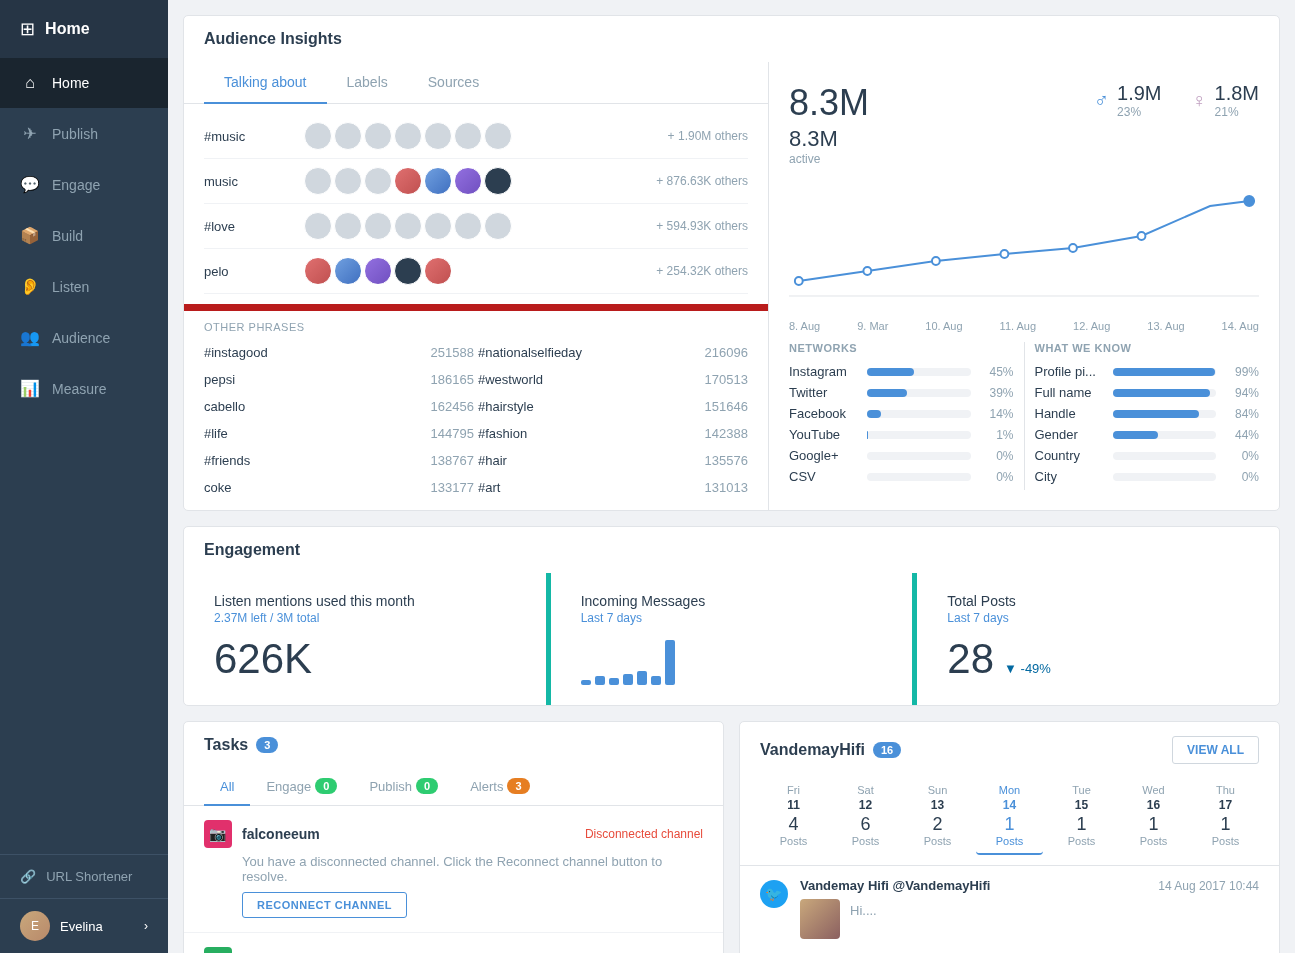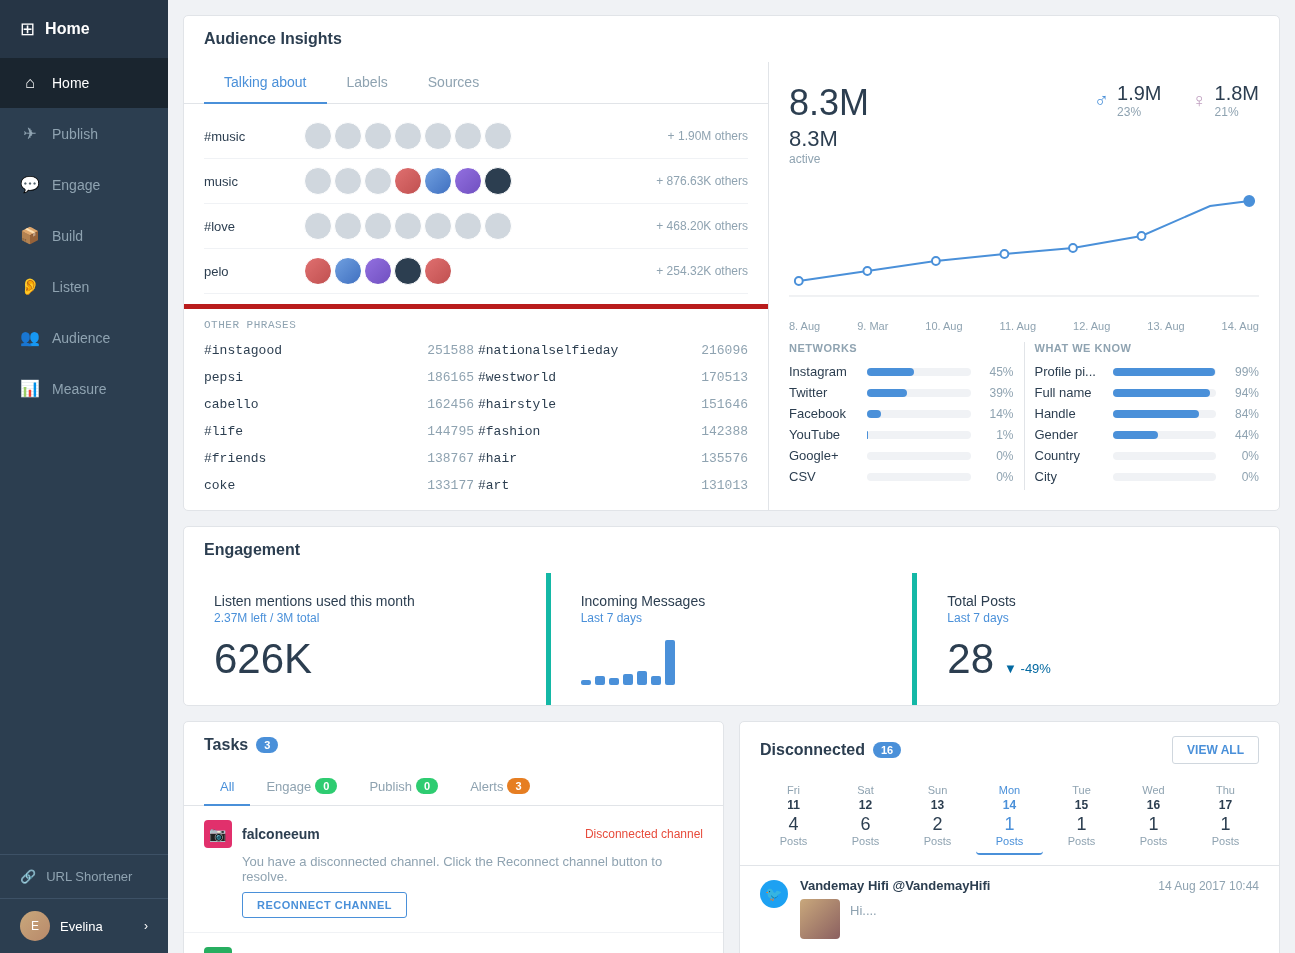--- a/index.html
+++ b/index.html
@@ -168,22 +168,21 @@
     .ai-avatar-circle.colored-3 { background: linear-gradient(135deg, #9370e0, #7050c0); }
     .ai-avatar-circle.colored-dark { background: #2c3e50; }
     .ai-others {
       font-size: 12px;
       color: #8fa3b1;
       margin-left: 6px;
     }
 
     .other-phrases {
       padding: 10px 20px;
-      border-top: 5px solid #b91c1c;
-      font-family: Liberation Mono, monospace;
+      border-top: 7px solid #b91c1c;
     }
     .other-phrases-label {
       font-size: 11px;
       color: #8fa3b1;
       text-transform: uppercase;
       letter-spacing: 0.5px;
       margin-bottom: 8px;
     }
     .phrases-grid {
       display: grid;
@@ -569,21 +568,21 @@
               <span class="ai-tag-label">#love</span>
               <div class="ai-avatars">
                 <div class="ai-avatar-circle"></div>
                 <div class="ai-avatar-circle"></div>
                 <div class="ai-avatar-circle"></div>
                 <div class="ai-avatar-circle"></div>
                 <div class="ai-avatar-circle"></div>
                 <div class="ai-avatar-circle"></div>
                 <div class="ai-avatar-circle"></div>
               </div>
-              <span class="ai-others">+ 468.20K others</span>
+              <span class="ai-others">+ 594.93K others</span>
             </div>
 
             <div class="ai-tag-row">
               <span class="ai-tag-label">pelo</span>
               <div class="ai-avatars">
                 <div class="ai-avatar-circle colored-1"></div>
                 <div class="ai-avatar-circle colored-2"></div>
                 <div class="ai-avatar-circle colored-3"></div>
                 <div class="ai-avatar-circle colored-dark"></div>
                 <div class="ai-avatar-circle colored-1"></div>
@@ -877,21 +876,21 @@
             </div>
 
           </div>
 
         </div>
 
       </div>
 
       <div class="card publications-card">
         <div class="pub-header">
-          <span class="pub-title">Disconnected</span>
+          <span class="pub-title">VandemayHifi</span>
           <span class="badge">16</span>
           <button class="view-all-btn">VIEW ALL</button>
         </div>
 
         <div class="pub-calendar">
           <div class="cal-row" id="cal-row">
               <div class="cal-day">
     <div class="cal-day-name">Fri</div>
     <div class="cal-date">11</div>
     <div class="cal-posts-num">4</div>

